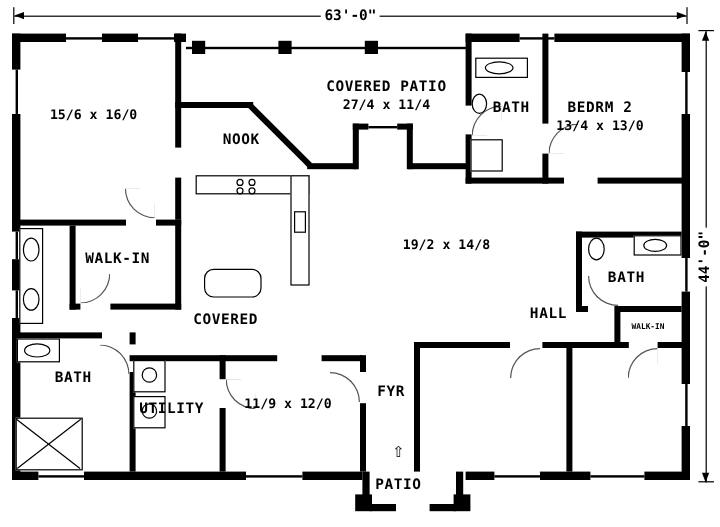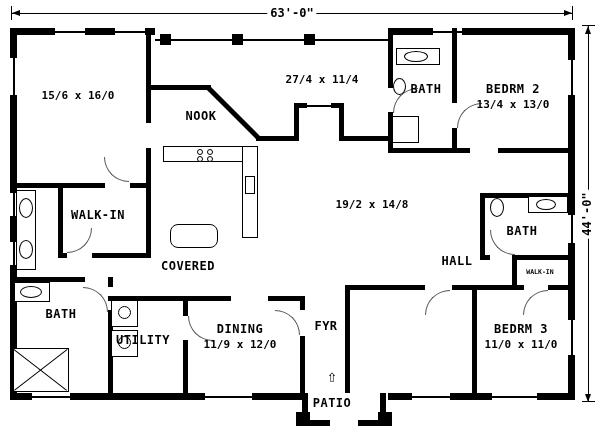--- a/index.html
+++ b/index.html
@@ -195,26 +195,27 @@
   <div class="fxo" style="left:536px;top:199px;width:20px;height:11px"></div>
   <div class="fxo" style="left:490px;top:198px;width:14px;height:19px"></div>
 
   <div class="room" style="left:78px;top:96px">
     <span class="rdims">15/6 x 16/0</span>
   </div>
   <div class="room" style="left:201px;top:117px">
     <span class="rname">NOOK</span>
   </div>
   <div class="room" style="left:322px;top:80px">
+    <span class="rname">COVERED PATIO</span>
     <span class="rdims">27/4 x 11/4</span>
   </div>
   <div class="room" style="left:426px;top:90px">
     <span class="rname">BATH</span>
   </div>
-  <div class="room" style="left:513px;top:97px">
+  <div class="room" style="left:500px;top:97px">
     <span class="rname">BEDRM 2</span>
     <span class="rdims">13/4 x 13/0</span>
   </div>
   <div class="room" style="left:98px;top:216px">
     <span class="rname">WALK-IN</span>
   </div>
   <div class="room" style="left:372px;top:205px">
     <span class="rdims">19/2 x 14/8</span>
   </div>
   <div class="room" style="left:188px;top:267px">
@@ -229,29 +230,24 @@
   <div class="room small" style="left:540px;top:272px">
     <span class="rname">WALK-IN</span>
   </div>
   <div class="room" style="left:61px;top:315px">
     <span class="rname">BATH</span>
   </div>
   <div class="room" style="left:143px;top:341px">
     <span class="rname">UTILITY</span>
   </div>
   <div class="room" style="left:240px;top:337px">
-    <span class="rname">DINING</span>
     <span class="rdims">11/9 x 12/0</span>
   </div>
   <div class="room" style="left:326px;top:327px">
     <span class="rname">FYR</span>
   </div>
-  <div class="room" style="left:521px;top:337px">
-    <span class="rname">BEDRM 3</span>
-    <span class="rdims">11/0 x 11/0</span>
-  </div>
   <div class="room" style="left:332px;top:404px">
     <span class="rname">PATIO</span>
   </div>
 
   <div id="entry-arrow" style="left:332px;top:376px">⇧</div>
 
 </div>
 
 </body></html>

